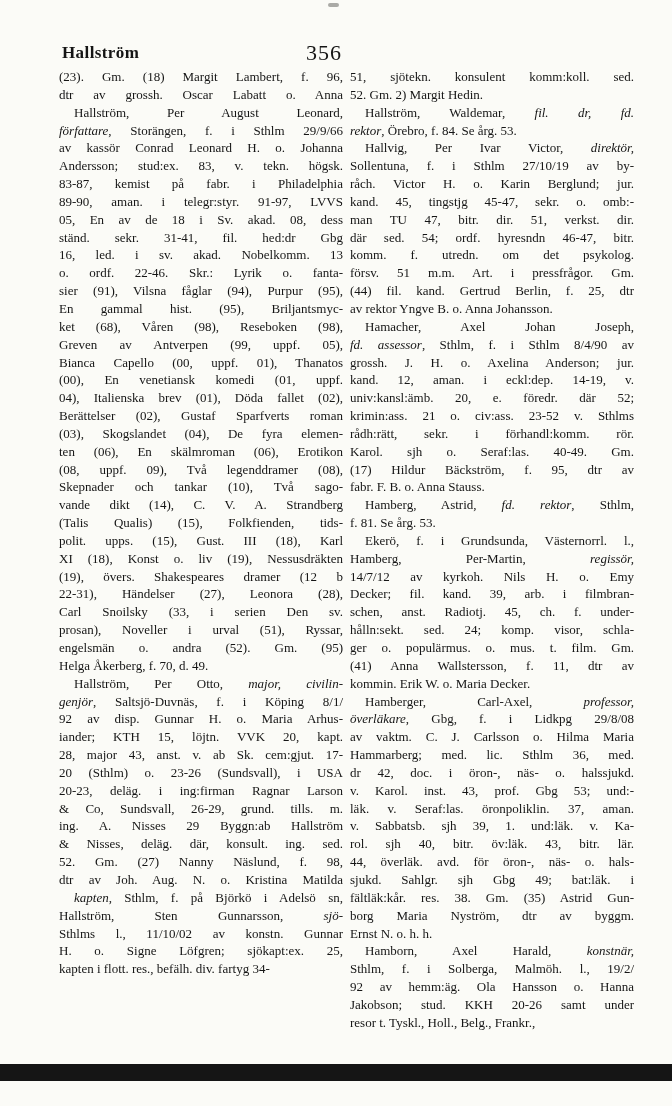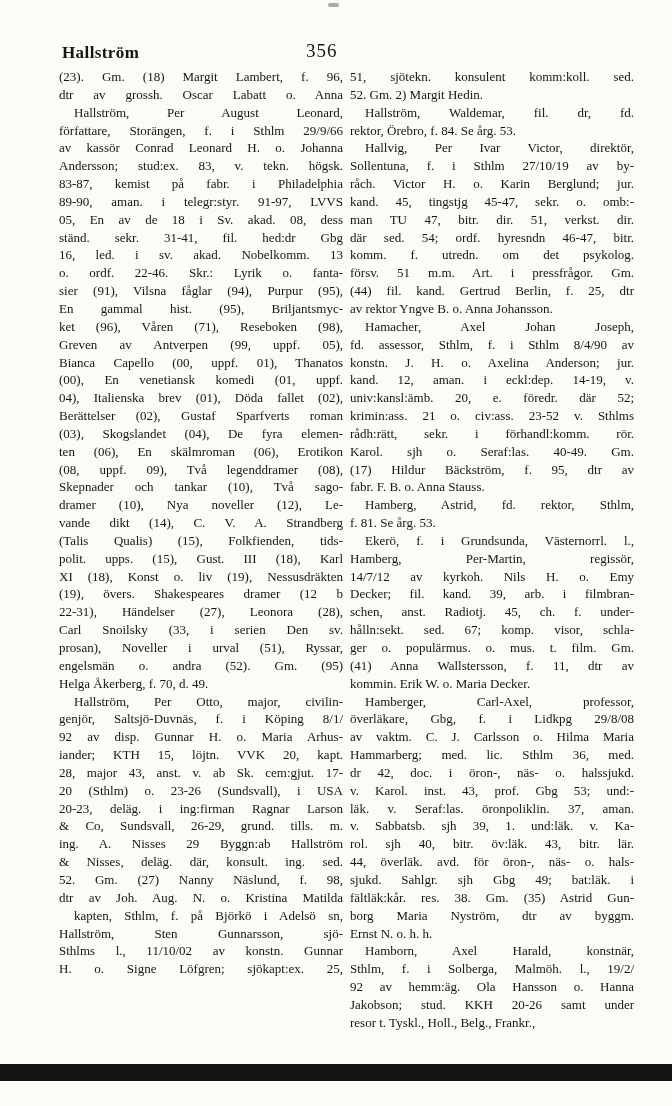--- a/index.html
+++ b/index.html
@@ -8,34 +8,34 @@
     background:#fbfbf7; color:#151515;
     font-family:"Liberation Serif", serif;
     overflow:hidden;
   }
   .running-header {
     position:absolute; left:62px; top:43px;
     font-weight:bold; font-size:17px; letter-spacing:0.4px;text-align:right;
   }
   .page-number {
     position:absolute; left:306px; top:40px;
-    font-size:19px; letter-spacing:1px;text-align:center;
+    font-size:22px; letter-spacing:1px;text-align:center;
   }
   .col {
     position:absolute; top:68px; width:284px;
     font-size:13px; line-height:17.85px;
     text-rendering:optimizeLegibility;
   }
   .col-left  { left:59px;  }
   .col-right { left:350px; }
   .line { text-align:justify; text-align-last:justify; }
   .line.last { text-align-last:left; }
   .para.indent .line:first-child { text-indent:15px; }
   .b { font-weight:normal; }
-  .i { }
+  .i { font-style:italic; }
   .scan-band {
     position:absolute; left:0; top:1064px; width:672px; height:17px;
     background:#151515;
   }
   .speck {
     position:absolute; left:328px; top:3px; width:11px; height:4px;
     background:#8f8f8b; border-radius:2px; opacity:.75;
   }
 </style>
 </head>
@@ -56,31 +56,30 @@
         <div class="line"><span>av kassör Conrad Leonard H. o. Johanna</span></div>
         <div class="line"><span>Andersson; stud:ex. 83, v. tekn. högsk.</span></div>
         <div class="line"><span>83-87, kemist på fabr. i Philadelphia</span></div>
         <div class="line"><span>89-90, aman. i telegr:styr. 91-97, LVVS</span></div>
         <div class="line"><span>05, En av de 18 i Sv. akad. 08, dess</span></div>
         <div class="line"><span>ständ. sekr. 31-41, fil. hed:dr Gbg</span></div>
         <div class="line"><span>16, led. i sv. akad. Nobelkomm. 13</span></div>
         <div class="line"><span>o. ordf. 22-46. Skr.: Lyrik o. fanta-</span></div>
         <div class="line"><span>sier (91), Vilsna fåglar (94), Purpur (95),</span></div>
         <div class="line"><span>En gammal hist. (95), Briljantsmyc-</span></div>
-        <div class="line"><span>ket (96), Våren (71), Reseboken (98),</span></div>
+        <div class="line"><span>ket (68), Våren (98), Reseboken (98),</span></div>
         <div class="line"><span>Greven av Antverpen (99, uppf. 05),</span></div>
         <div class="line"><span>Bianca Capello (00, uppf. 01), Thanatos</span></div>
         <div class="line"><span>(00), En venetiansk komedi (01, uppf.</span></div>
         <div class="line"><span>04), Italienska brev (01), Döda fallet (02),</span></div>
         <div class="line"><span>Berättelser (02), Gustaf Sparfverts roman</span></div>
         <div class="line"><span>(03), Skogslandet (04), De fyra elemen-</span></div>
         <div class="line"><span>ten (06), En skälmroman (06), Erotikon</span></div>
         <div class="line"><span>(08, uppf. 09), Två legenddramer (08),</span></div>
         <div class="line"><span>Skepnader och tankar (10), Två sago-</span></div>
-        <div class="line"><span>dramer (10), Nya noveller (12), Le-</span></div>
         <div class="line"><span>vande dikt (14), C. V. A. Strandberg</span></div>
         <div class="line"><span>(Talis Qualis) (15), Folkfienden, tids-</span></div>
         <div class="line"><span>polit. upps. (15), Gust. III (18), Karl</span></div>
         <div class="line"><span>XI (18), Konst o. liv (19), Nessusdräkten</span></div>
         <div class="line"><span>(19), övers. Shakespeares dramer (12 b</span></div>
         <div class="line"><span>22-31), Händelser (27), Leonora (28),</span></div>
         <div class="line"><span>Carl Snoilsky (33, i serien Den sv.</span></div>
         <div class="line"><span>prosan), Noveller i urval (51), Ryssar,</span></div>
         <div class="line"><span>engelsmän o. andra (52). Gm. (95)</span></div>
         <div class="line last"><span>Helga Åkerberg, f. 70, d. 49.</span></div>
@@ -97,20 +96,21 @@
         <div class="line"><span>ing. A. Nisses 29 Byggn:ab Hallström</span></div>
         <div class="line"><span>&amp; Nisses, deläg. där, konsult. ing. sed.</span></div>
         <div class="line"><span>52. Gm. (27) Nanny Näslund, f. 98,</span></div>
         <div class="line"><span>dtr av Joh. Aug. N. o. Kristina Matilda</span></div>
       </div>
       <div class="para indent">
         <div class="line"><span class="i">kapten</span><span>, Sthlm, f. på Björkö i Adelsö sn,</span></div>
         <div class="line"><span class="b">Hallström, Sten</span><span> Gunnarsson, </span><span class="i">sjö-</span></div>
         <div class="line"><span>Sthlms l., 11/10/02 av konstn. Gunnar</span></div>
         <div class="line"><span>H. o. Signe Löfgren; sjökapt:ex. 25,</span></div>
+        <div class="line last"><span>kapten i flott. res., befälh. div. fartyg 34-</span></div>
       </div>
     </div>
   <div class="col col-right" id="col-right">
       <div class="para">
         <div class="line"><span>51, sjötekn. konsulent komm:koll. sed.</span></div>
         <div class="line last"><span>52. Gm. 2) Margit Hedin.</span></div>
       </div>
       <div class="para indent">
         <div class="line"><span class="b">Hallström, Waldemar,</span><span> </span><span class="i">fil. dr, fd.</span></div>
         <div class="line last"><span class="i">rektor</span><span>, Örebro, f. 84. Se årg. 53.</span></div>
@@ -123,40 +123,40 @@
         <div class="line"><span>man TU 47, bitr. dir. 51, verkst. dir.</span></div>
         <div class="line"><span>där sed. 54; ordf. hyresndn 46-47, bitr.</span></div>
         <div class="line"><span>komm. f. utredn. om det psykolog.</span></div>
         <div class="line"><span>försv. 51 m.m. Art. i pressfrågor. Gm.</span></div>
         <div class="line"><span>(44) fil. kand. Gertrud Berlin, f. 25, dtr</span></div>
         <div class="line last"><span>av rektor Yngve B. o. Anna Johansson.</span></div>
       </div>
       <div class="para indent">
         <div class="line"><span class="b">Hamacher, Axel</span><span> Johan Joseph,</span></div>
         <div class="line"><span class="i">fd. assessor</span><span>, Sthlm, f. i Sthlm 8/4/90 av</span></div>
-        <div class="line"><span>konstn. J. H. o. Axelina Anderson; jur.</span></div>
+        <div class="line"><span>grossh. J. H. o. Axelina Anderson; jur.</span></div>
         <div class="line"><span>kand. 12, aman. i eckl:dep. 14-19, v.</span></div>
         <div class="line"><span>univ:kansl:ämb. 20, e. föredr. där 52;</span></div>
         <div class="line"><span>krimin:ass. 21 o. civ:ass. 23-52 v. Sthlms</span></div>
         <div class="line"><span>rådh:rätt, sekr. i förhandl:komm. rör.</span></div>
         <div class="line"><span>Karol. sjh o. Seraf:las. 40-49. Gm.</span></div>
         <div class="line"><span>(17) Hildur Bäckström, f. 95, dtr av</span></div>
         <div class="line last"><span>fabr. F. B. o. Anna Stauss.</span></div>
       </div>
       <div class="para indent">
         <div class="line"><span class="b">Hamberg, Astrid,</span><span> </span><span class="i">fd. rektor</span><span>, Sthlm,</span></div>
         <div class="line last"><span>f. 81. Se årg. 53.</span></div>
       </div>
       <div class="para indent">
         <div class="line"><span>Ekerö, f. i Grundsunda, Västernorrl. l.,</span></div>
         <div class="line"><span class="b">Hamberg, Per-Martin,</span><span> </span><span class="i">regissör,</span></div>
         <div class="line"><span>14/7/12 av kyrkoh. Nils H. o. Emy</span></div>
         <div class="line"><span>Decker; fil. kand. 39, arb. i filmbran-</span></div>
         <div class="line"><span>schen, anst. Radiotj. 45, ch. f. under-</span></div>
-        <div class="line"><span>hålln:sekt. sed. 67; komp. visor, schla-</span></div>
+        <div class="line"><span>hålln:sekt. sed. 24; komp. visor, schla-</span></div>
         <div class="line"><span>ger o. populärmus. o. mus. t. film. Gm.</span></div>
         <div class="line"><span>(41) Anna Wallstersson, f. 11, dtr av</span></div>
         <div class="line last"><span>kommin. Erik W. o. Maria Decker.</span></div>
       </div>
       <div class="para indent">
         <div class="line"><span class="b">Hamberger, Carl-Axel,</span><span> </span><span class="i">professor,</span></div>
         <div class="line"><span class="i">överläkare</span><span>, Gbg, f. i Lidkpg 29/8/08</span></div>
         <div class="line"><span>av vaktm. C. J. Carlsson o. Hilma Maria</span></div>
         <div class="line"><span>Hammarberg; med. lic. Sthlm 36, med.</span></div>
         <div class="line"><span>dr 42, doc. i öron-, näs- o. halssjukd.</span></div>

